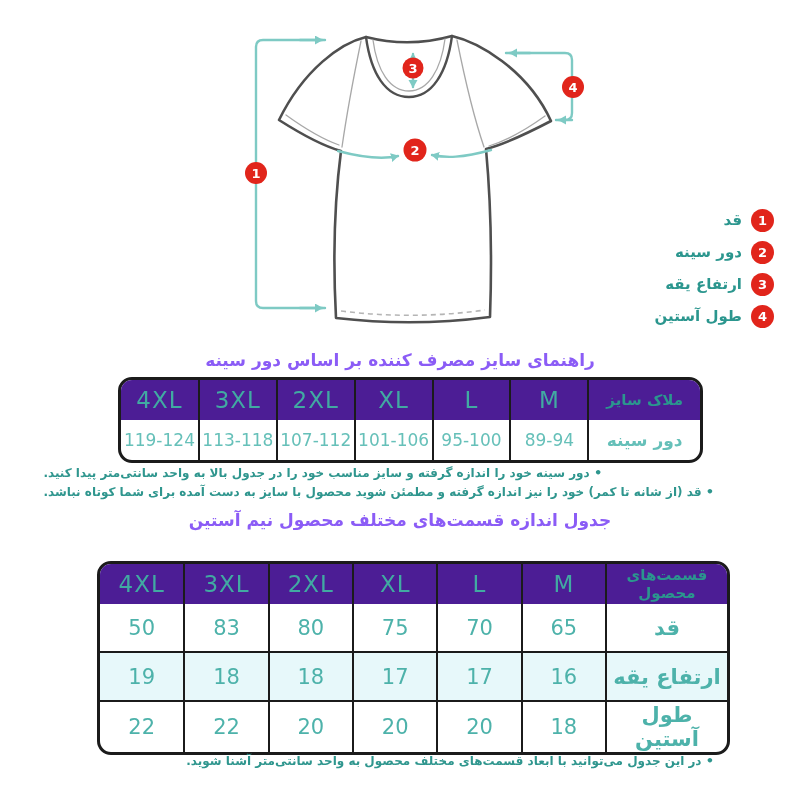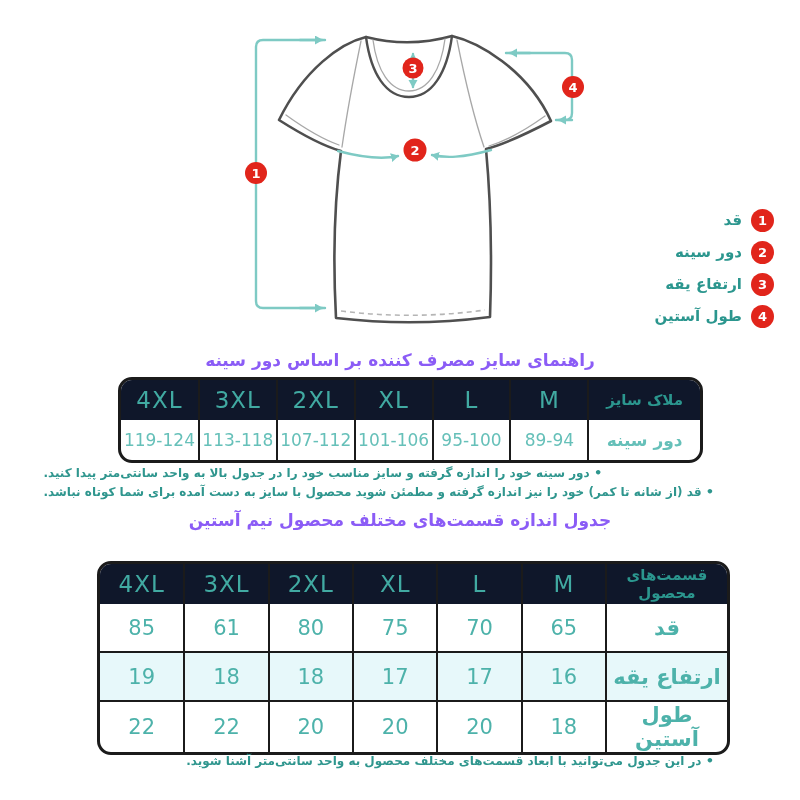--- a/index.html
+++ b/index.html
@@ -36,21 +36,21 @@
   
   .tbl-wrap{position:absolute;border:3.5px solid #1b1b1b;border-radius:14px;overflow:hidden;background:#fff;}
   .tbl-wrap-1{left:118px;top:377px;width:579px;}
   .tbl-wrap-2{left:97px;top:561px;width:627px;}
   table{width:100%;border-collapse:collapse;direction:rtl;table-layout:fixed;}
   th,td{border:2.5px solid #1b1b1b;text-align:center;vertical-align:middle;unicode-bidi:plaintext;}
   tr:first-child>*{border-top:0;}
   tr:last-child>*{border-bottom:0;}
   tr>*:first-child{border-right:0;}
   tr>*:last-child{border-left:0;}
-  thead th{background:#0f172a;height:38px;font-size:23px;font-weight:normal;color:#41aaa2;letter-spacing:1px;margin-top:12px;}
+  thead th{background:#4c1d95;height:38px;font-size:23px;font-weight:normal;color:#41aaa2;letter-spacing:1px;margin-top:12px;}
   thead th.lbl{font-size:15px;font-weight:bold;color:#2b968e;letter-spacing:0;}
   td.lbl{font-size:15px;font-weight:bold;color:#2b968e;}
   .tbl-wrap-1 tbody td{height:38px;font-size:17px;color:#66c0b9;margin-left:43px;}
   .tbl-wrap-2 tbody td{height:45px;font-size:21px;color:#4db2aa;}
   .tbl-wrap-2 tbody tr:nth-child(2){background:#e7f8fa;}
   .c-label{width:19.3%;}
 </style>
 </head>
 <body>
 
@@ -201,22 +201,22 @@
             <th>4XL</th>
           </tr>
         </thead>
         <tbody>
           <tr>
             <td class="lbl">قد</td>
             <td>65</td>
             <td>70</td>
             <td>75</td>
             <td>80</td>
-            <td>61</td>
-            <td>85</td>
+            <td>83</td>
+            <td>50</td>
           </tr>
           <tr>
             <td class="lbl">ارتفاع یقه</td>
             <td>16</td>
             <td>17</td>
             <td>17</td>
             <td>18</td>
             <td>18</td>
             <td>19</td>
           </tr>

